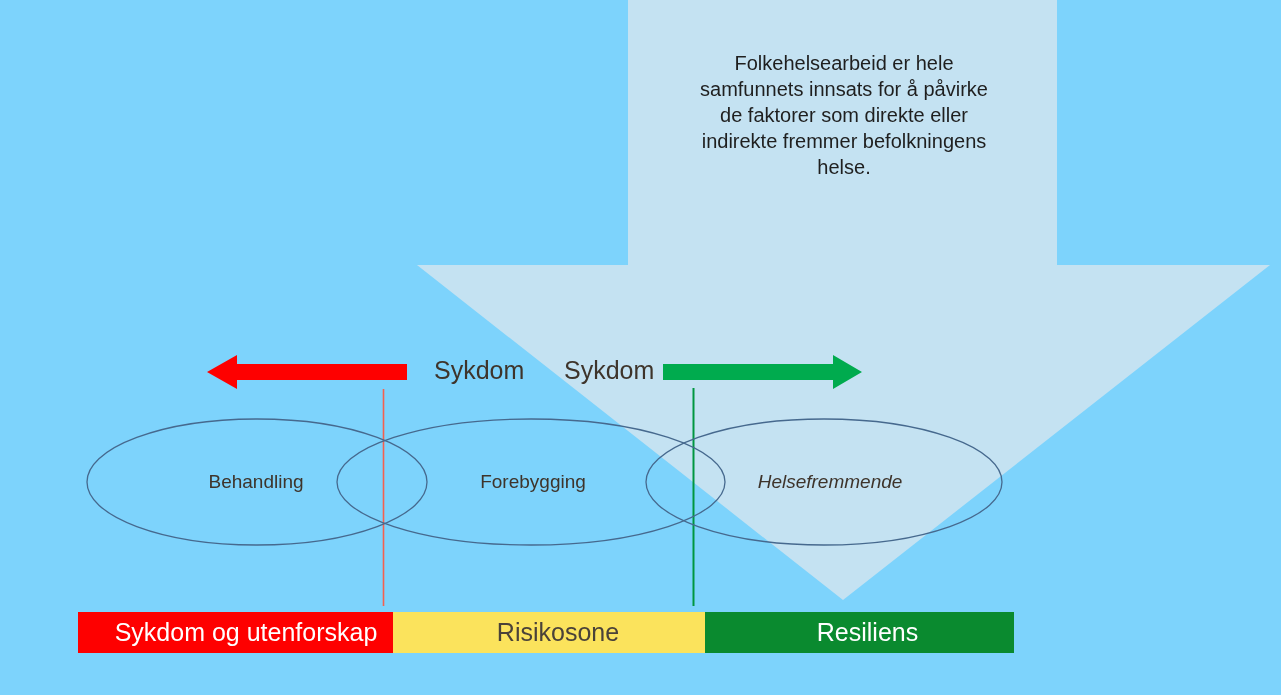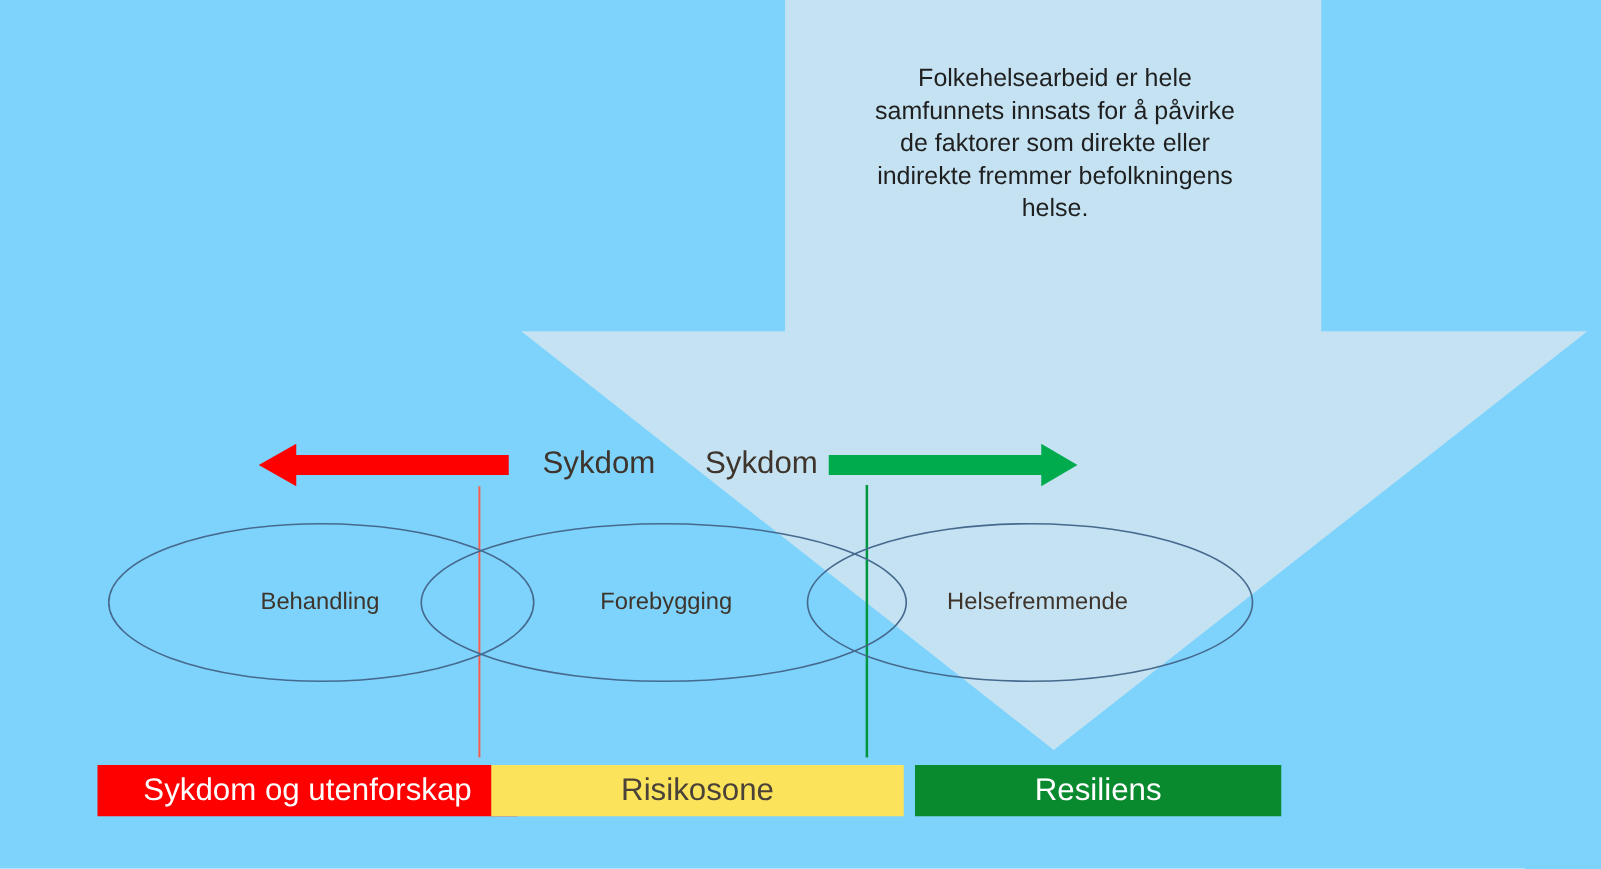--- a/index.html
+++ b/index.html
@@ -37,35 +37,35 @@
   .ellipse-label {
     position: absolute;
     top: 468px;
     transform: translateX(-50%);
     font-size: 19px;
     line-height: 28px;
     white-space: nowrap;
   }
   .ellipse-label.l1 { left: 256px; }
   .ellipse-label.l2 { left: 533px; }
-  .ellipse-label.l3 { left: 830px; }
+  .ellipse-label.l3 { left: 830px; font-style: italic; }
 
   .zone {
     position: absolute;
     top: 612px;
     height: 41px;
     display: flex;
     align-items: center;
     justify-content: center;
     font-size: 25px;
     white-space: nowrap;
   }
   .zone.z1 { left: 78px;  width: 336px; }
   .zone.z2 { left: 393px; width: 330px; }
-  .zone.z3 { left: 732px; width: 293px; }
+  .zone.z3 { left: 705px; width: 293px; padding-left: 16px; }
 </style>
 </head>
 <body>
 
 <div class="canvas">
 
   <svg class="shapes-layer" width="1281" height="695" viewBox="0 0 1281 695">
     <polygon points="628,0 1057,0 1057,265 1270,265 843,600 417,265 628,265" fill="#C4E2F2"></polygon>
     <polygon points="407,364 237,364 237,355 207,372 237,389 237,380 407,380" fill="#FE0000"></polygon>
     <polygon points="663,364 833,364 833,355 862,372 833,389 833,380 663,380" fill="#00AB4E"></polygon>

